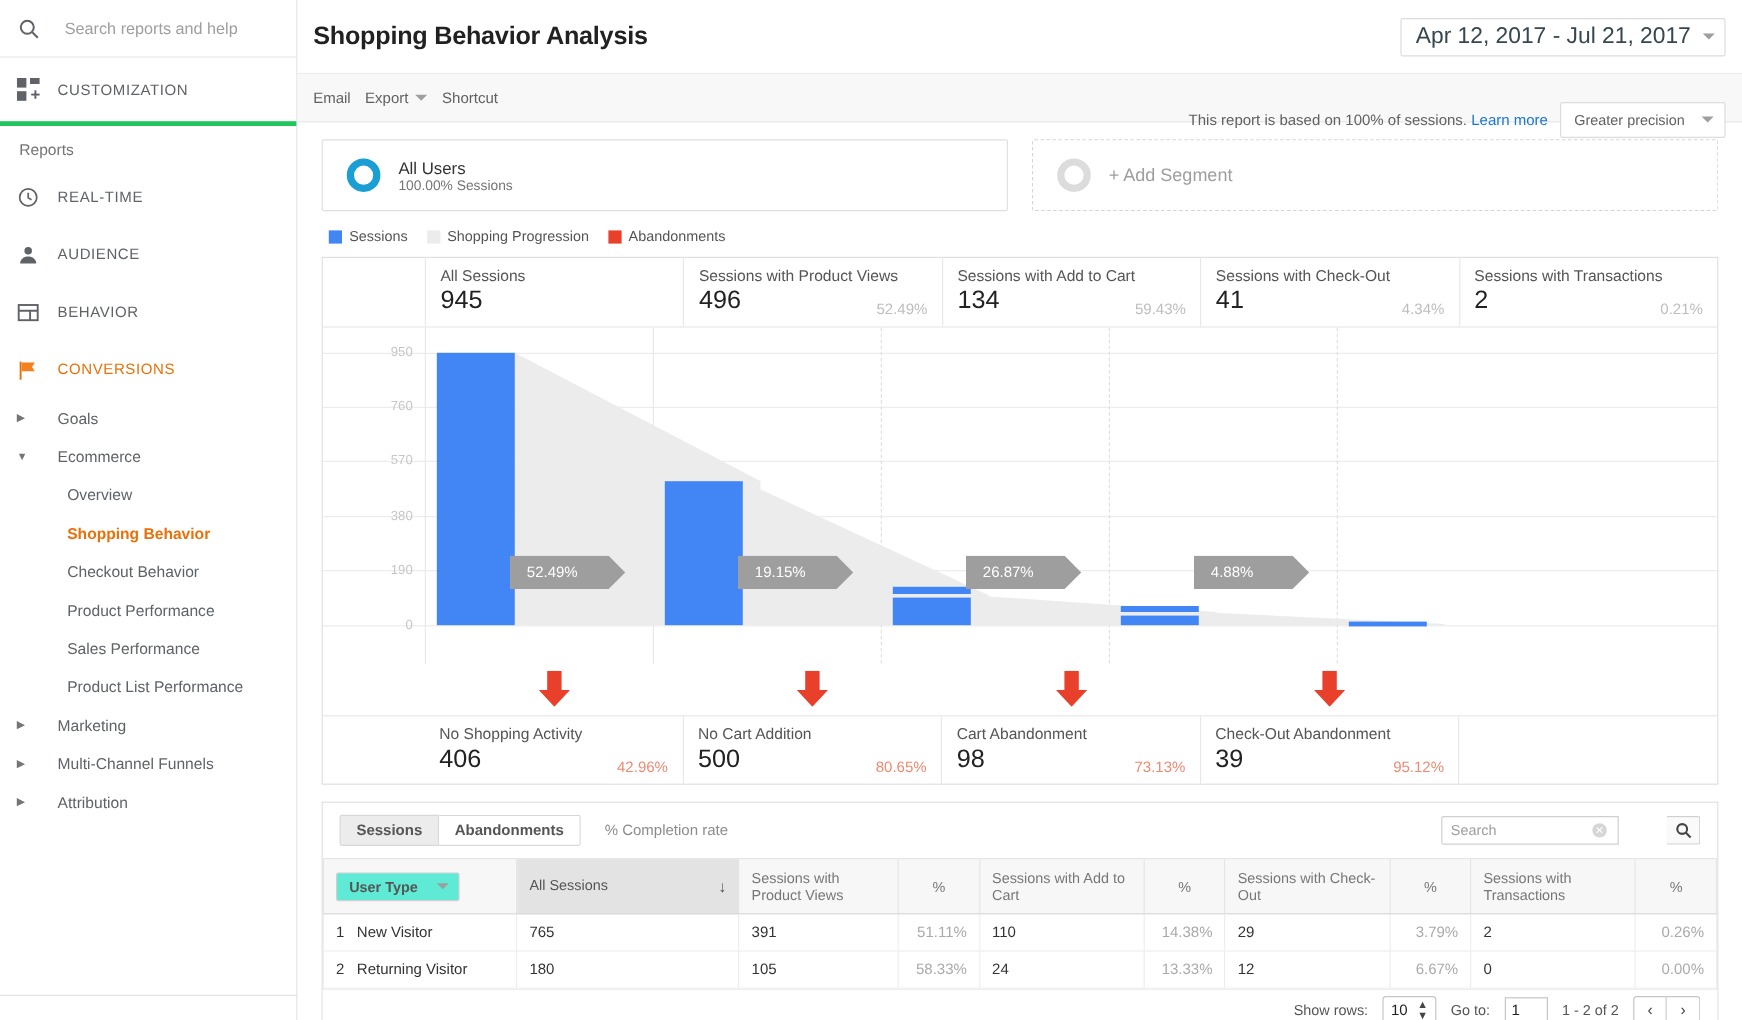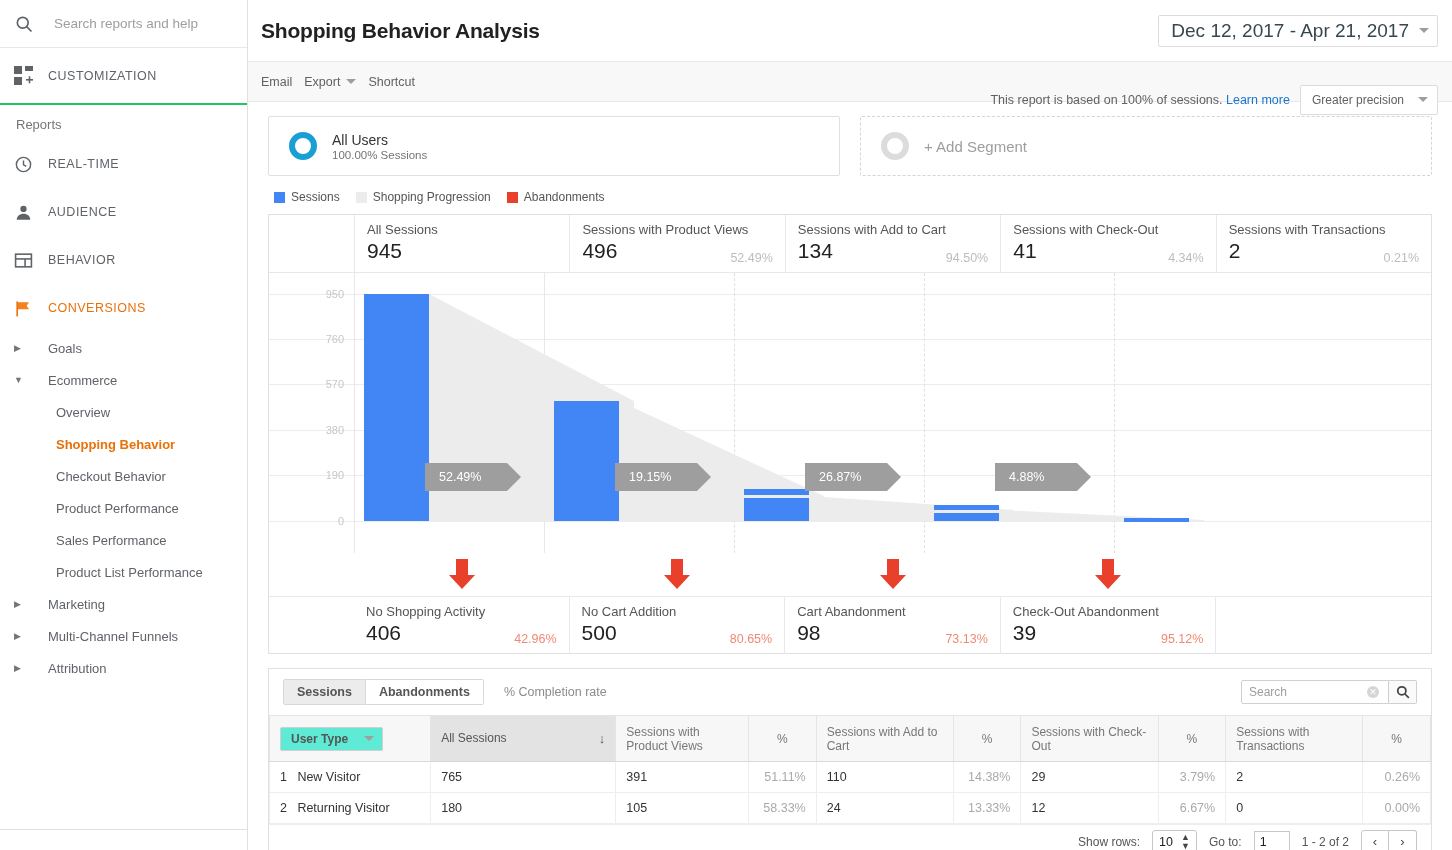--- a/index.html
+++ b/index.html
@@ -28,21 +28,21 @@
   .search-row .ico { width: 34px; display:flex; align-items:center; justify-content:flex-start; color:#5f6368; }
   .search-row input {
     border: 0; outline: 0; font-size: 13.5px; color: #757575;
     font-family: "Liberation Sans", sans-serif;
     background: transparent; width: 170px; padding-left: 6px;
   }
   .search-row input::placeholder { color: #9e9e9e; }
 
   .cust-row {
     height: 57px; display: flex; align-items: center;
-    padding-left: 14px; border-bottom: 2px solid #22c55e;
+    padding-left: 14px; border-bottom: 4px solid #22c55e;
     cursor: pointer;
     text-align: right;
   }
   .cust-row .ico { width: 34px; display:flex; align-items:center; }
   .cust-row .lbl { font-size: 12.5px; letter-spacing: .5px; color: #5f6368; }
 
   .reports-label {
     font-size: 13px; color: #757575; padding: 12px 0 8px 16px;
   }
   .nav-item {
@@ -161,21 +161,21 @@
   .tbar { height: 46px; display: flex; align-items: center; justify-content: space-between; padding: 0 14px 0 14px; }
   .tabgroup { display: flex; }
   .tab {
     height: 26px; padding: 0 13px; font-size: 12.5px; color: #555; font-weight: bold;
     display: flex; align-items: center; border: 1px solid #d8d8d8; background: #fff; cursor: pointer;
   }
   .tab.on { background: #ececec; }
   .tab:first-child { border-radius: 2px 0 0 2px; }
   .tab:last-child { border-left: 0; border-radius: 0 2px 2px 0; }
   .complabel { font-size: 12.5px; color: #8c8c8c; margin-left: 20px; }
-  .searchwrap { display: flex; align-items: flex-end; }
+  .searchwrap { display: flex; align-items: flex-end; gap: 40px; }
   .searchbox {
     width: 148px; height: 24px; border: 1px solid #d0d0d0; background: #fff;
     display: flex; align-items: center; padding: 0 4px 0 7px; border-radius: 2px 0 0 2px;
   }
   .searchbox input { border: 0; outline: 0; width: 118px; font-size: 12px; color: #333;
      font-family: "Liberation Sans", sans-serif; }
   .searchbox input::placeholder { color: #9e9e9e; }
   .clear-x { width: 12px; height: 12px; border-radius: 50%; background: #d6d6d6; color: #fff;
     font-size: 9px; line-height: 12px; text-align: center; cursor: pointer; }
   .searchbtn {
@@ -327,21 +327,21 @@
   </div>
 
   <div class="sidebar-bottom-line"></div>
 </div>
 
 <div class="main">
 
   <div class="title-bar">
     <div class="page-title">Shopping Behavior Analysis</div>
     <div class="date-range">
-      <span class="txt">Dec 12, 2017 - Apr 21, 2017</span>
+      <span class="txt">Apr 12, 2017 - Jul 21, 2017</span>
       <span class="caret"></span>
     </div>
   </div>
 
   <div class="tool-bar">
     <div class="tool-left">
       <span class="tl">Email</span>
       <span class="tl">
         <span>Export</span>
         <span class="caret"></span>
@@ -399,21 +399,21 @@
         <div class="hpct"></div>
       </div>
       <div class="fcol-h">
         <div class="hname">Sessions with Product Views</div>
         <div class="hval">496</div>
         <div class="hpct">52.49%</div>
       </div>
       <div class="fcol-h">
         <div class="hname">Sessions with Add to Cart</div>
         <div class="hval">134</div>
-        <div class="hpct">94.50%</div>
+        <div class="hpct">59.43%</div>
       </div>
       <div class="fcol-h">
         <div class="hname">Sessions with Check-Out</div>
         <div class="hval">41</div>
         <div class="hpct">4.34%</div>
       </div>
       <div class="fcol-h">
         <div class="hname">Sessions with Transactions</div>
         <div class="hval">2</div>
         <div class="hpct">0.21%</div>

